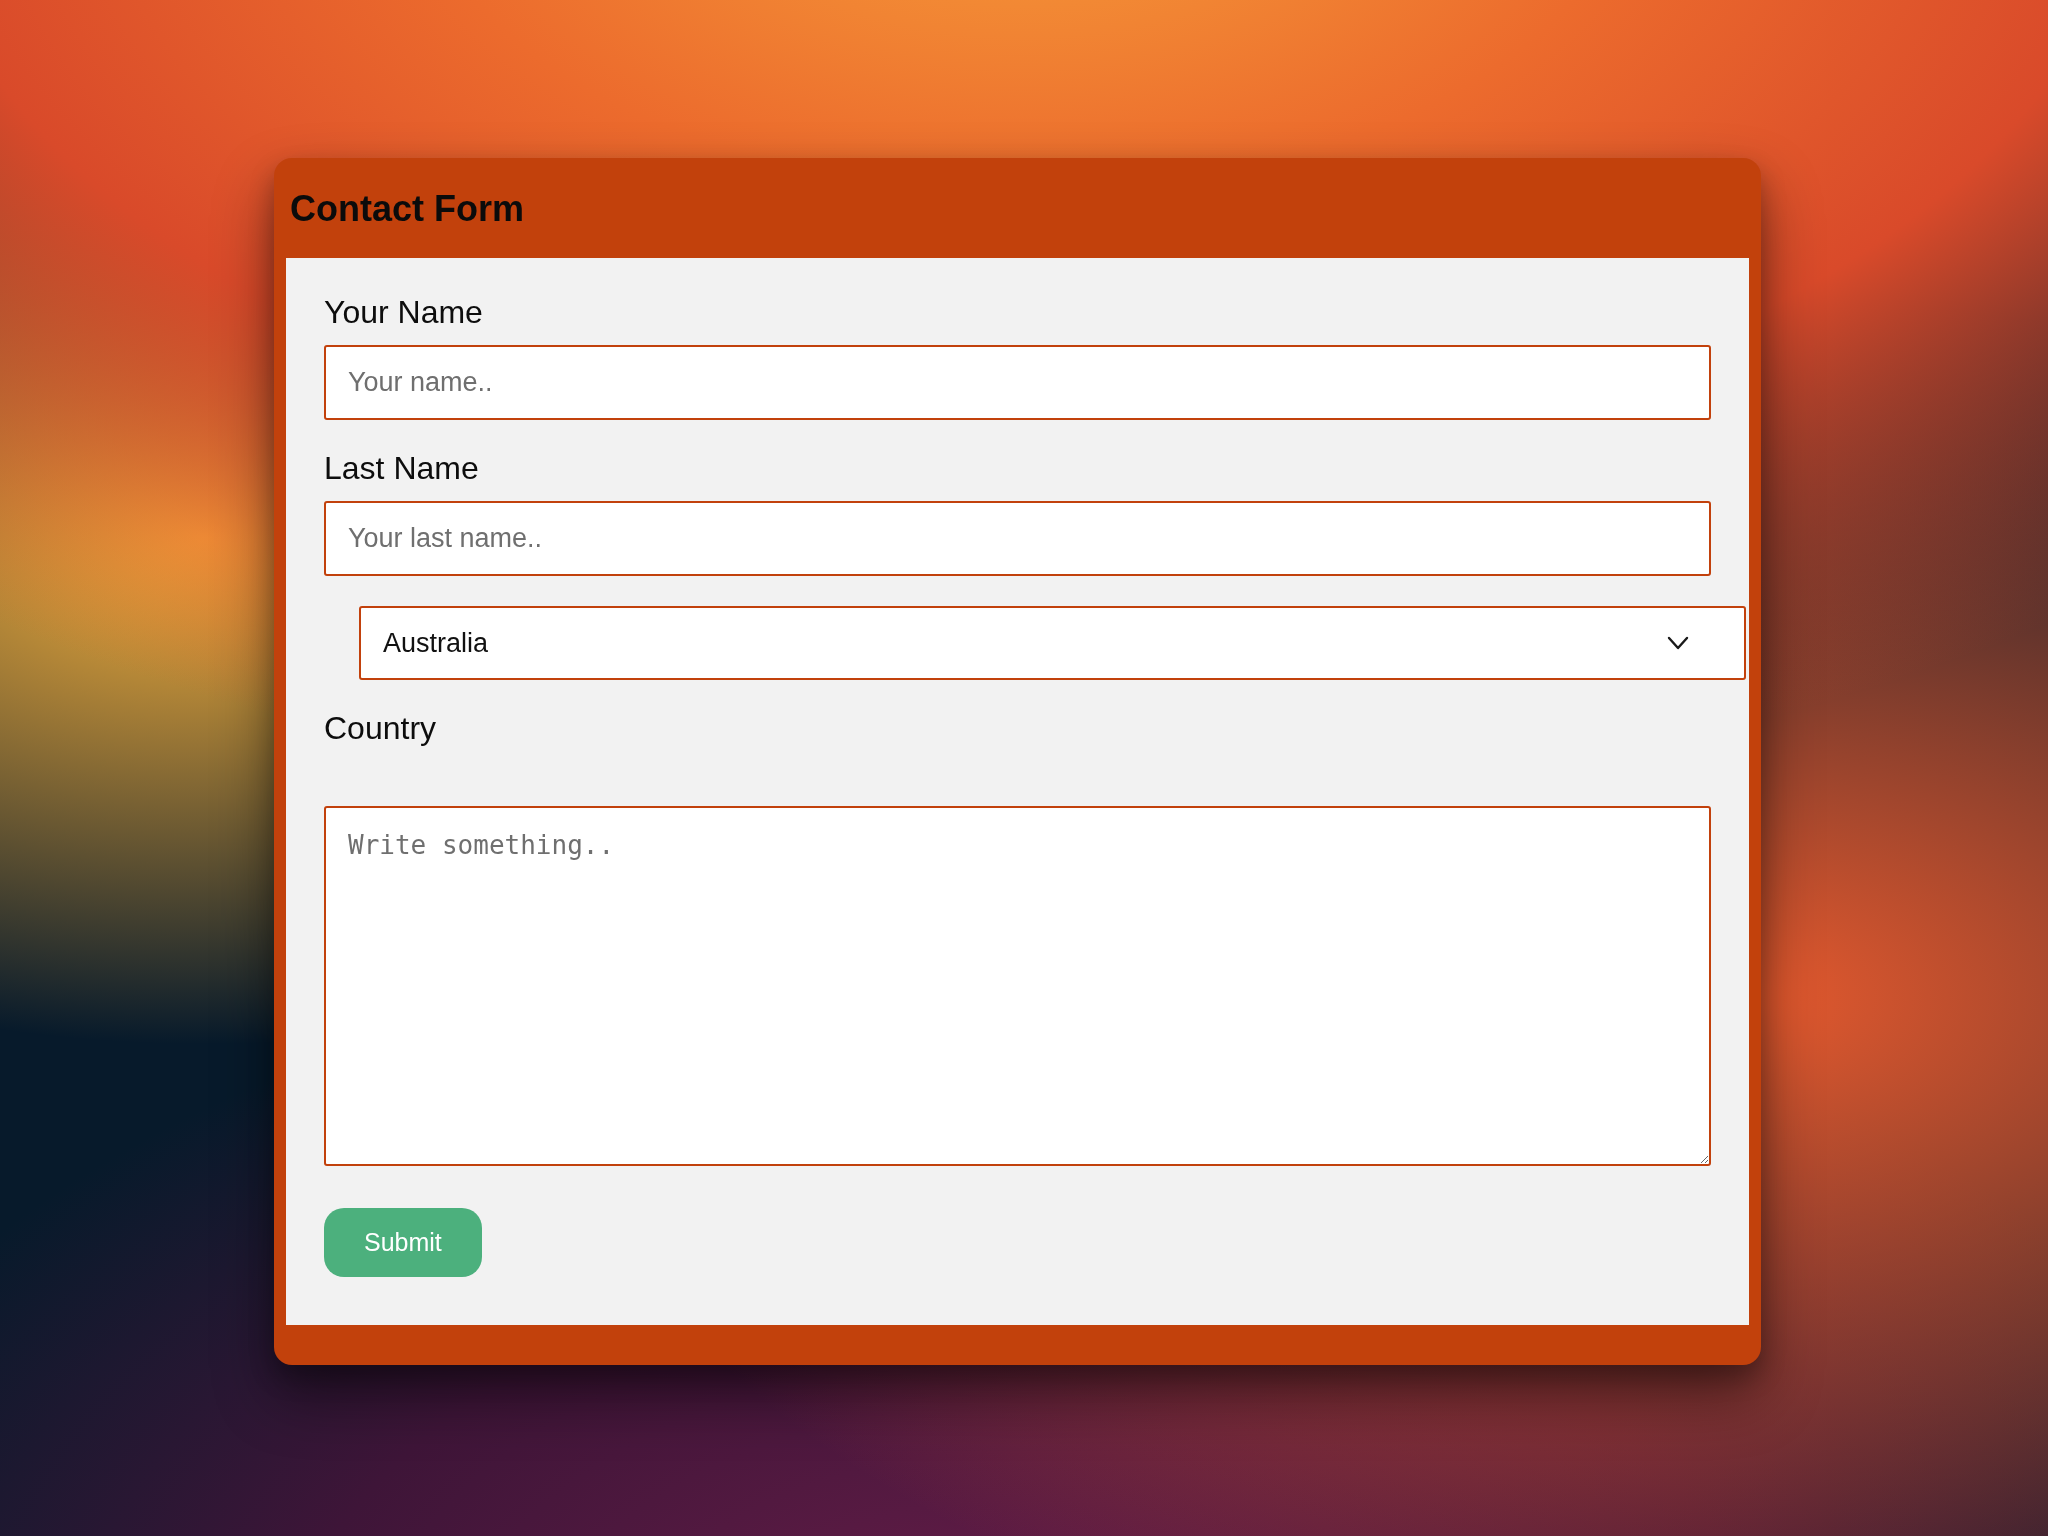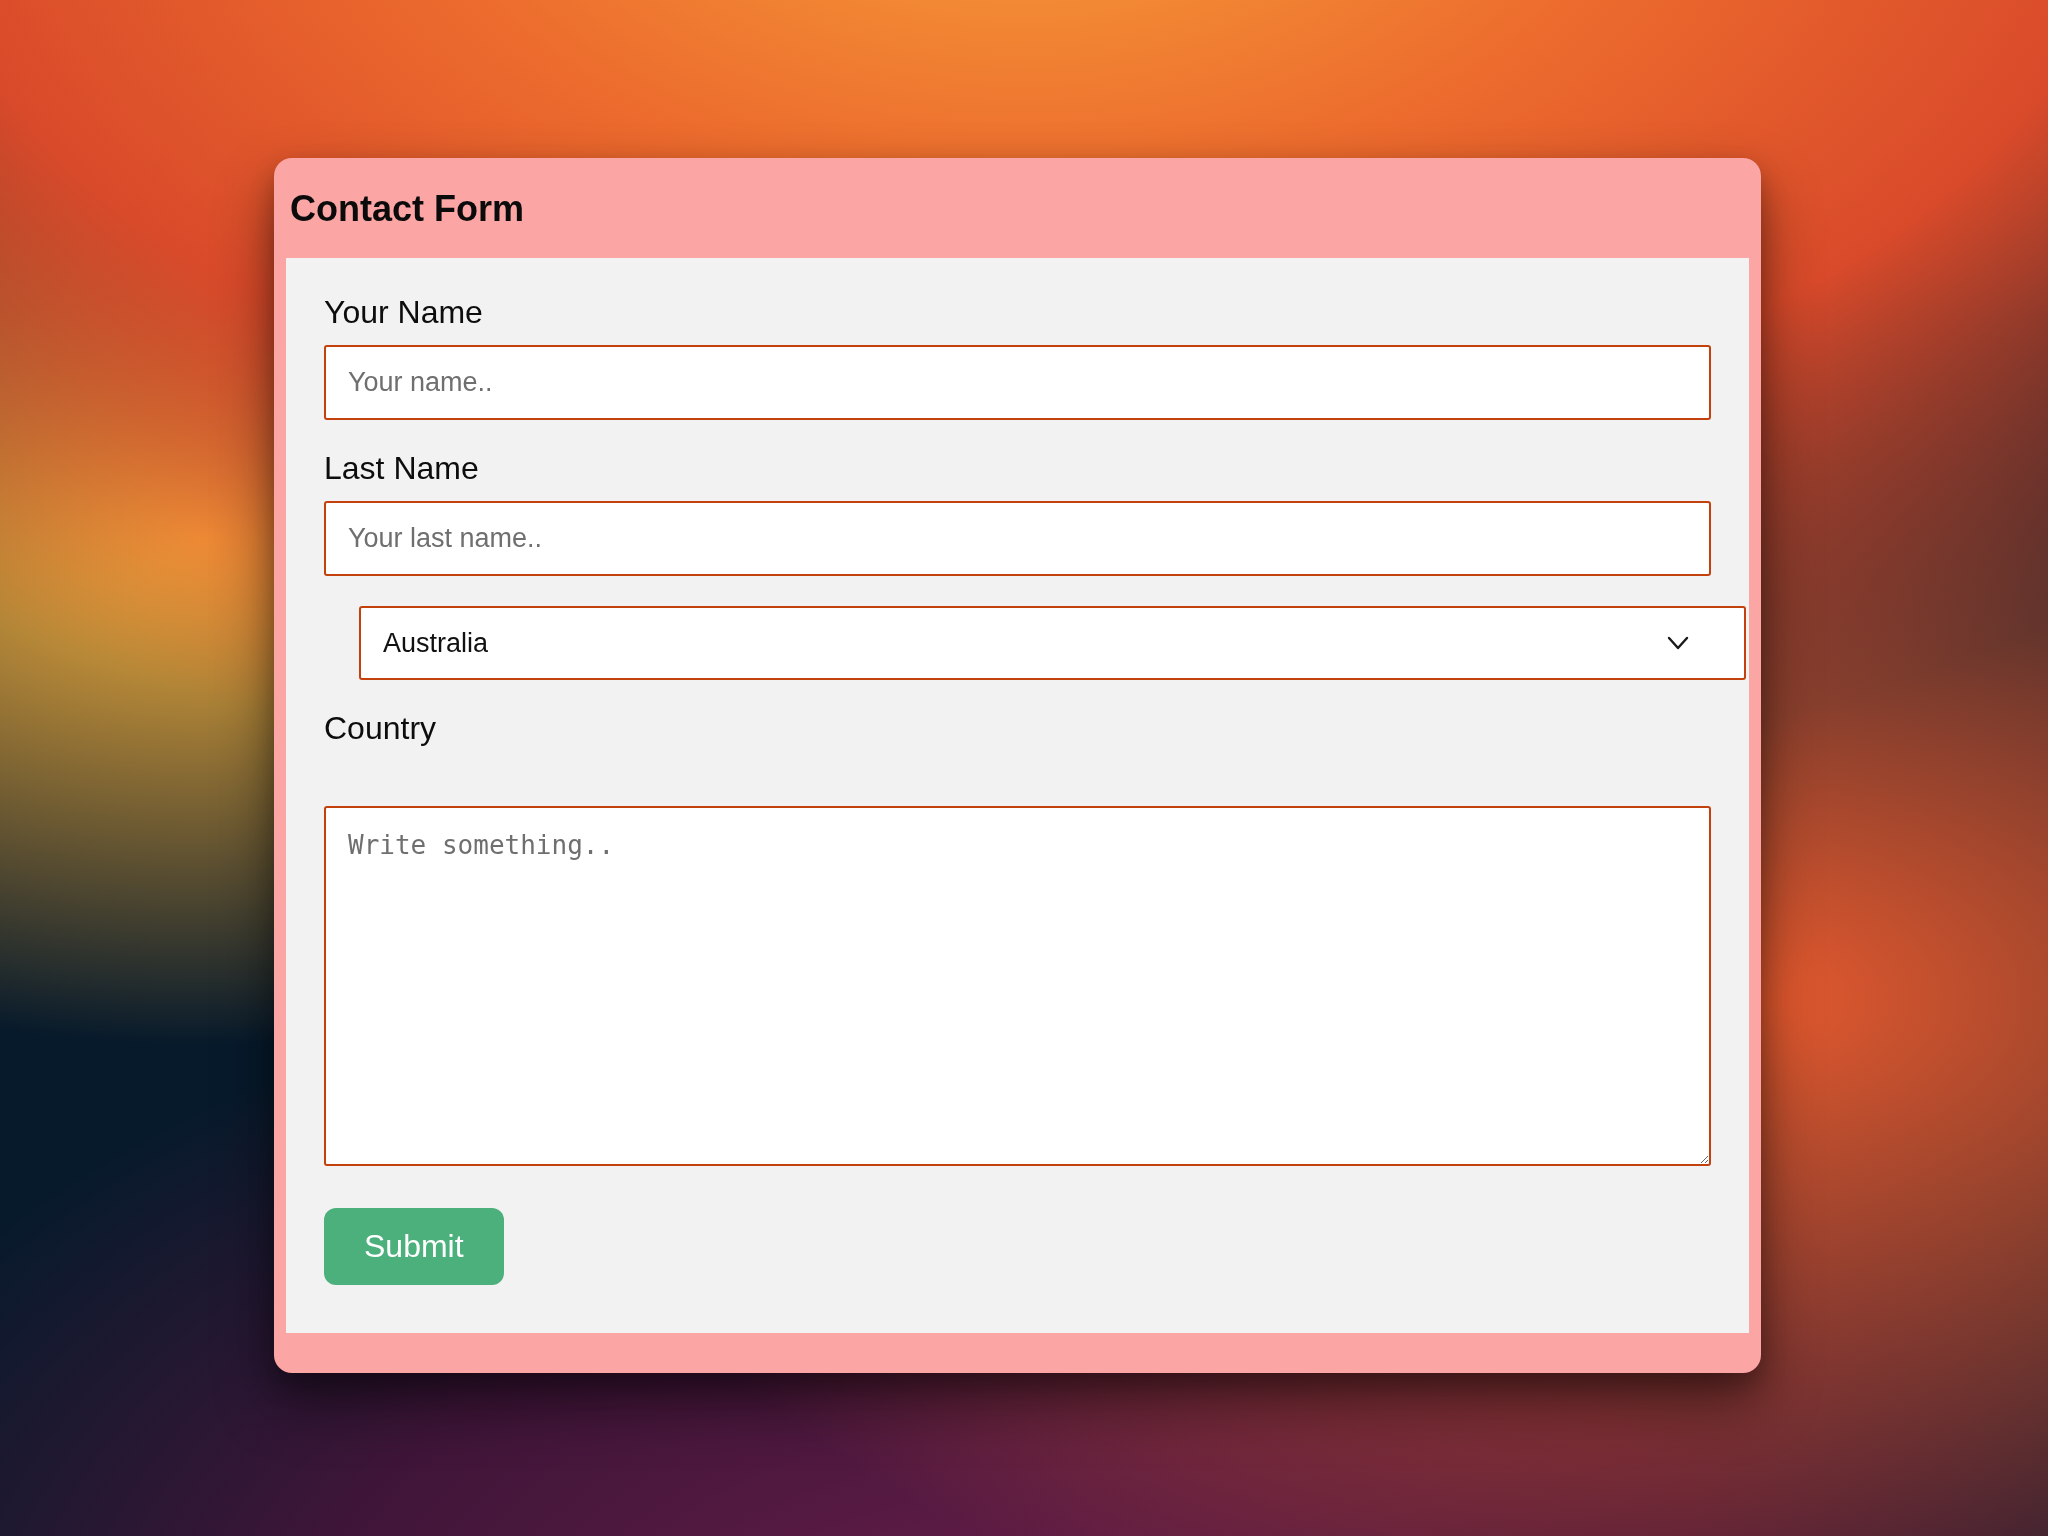--- a/index.html
+++ b/index.html
@@ -22,21 +22,21 @@
       radial-gradient(70% 55% at 10% 35%, #f9b23c 0%, rgba(249,178,60,0) 60%),
       radial-gradient(90% 70% at 50% 110%, #6b1e4a 0%, #3e1538 40%, rgba(62,21,56,0) 70%),
       linear-gradient(#071a2b, #071a2b);
   }
 
   .card {
     position: absolute;
     top: 158px;
     left: 274px;
     width: 1487px;
-    background: #fca5a5;
+    background: #c2410c;
     border-radius: 18px;
     box-shadow: 0 30px 60px rgba(0,0,0,0.45), 0 12px 24px rgba(0,0,0,0.25);
     padding: 12px 12px 40px 12px;
   }
 
   .card-title {
     font-size: 36px;
     font-weight: 700;
     color: #0b0b0b;
     padding: 18px 4px 28px 4px;
@@ -95,22 +95,22 @@
     font-family: ui-monospace, SFMono-Regular, Menlo, Consolas, monospace;
     font-size: 26px;
     line-height: 1.35;
     margin-top: 45px;
   }
 
   .submit-btn {
     background: #4cb07d;
     color: #ffffff;
     border: none;
-    border-radius: 12px;
-    font-size: 32px;
+    border-radius: 20px;
+    font-size: 25px;
     padding: 20px 40px;
     cursor: pointer;
   }
 </style>
 </head>
 <body>
 
 <div class="wallpaper"></div>
 
 <div class="card">

